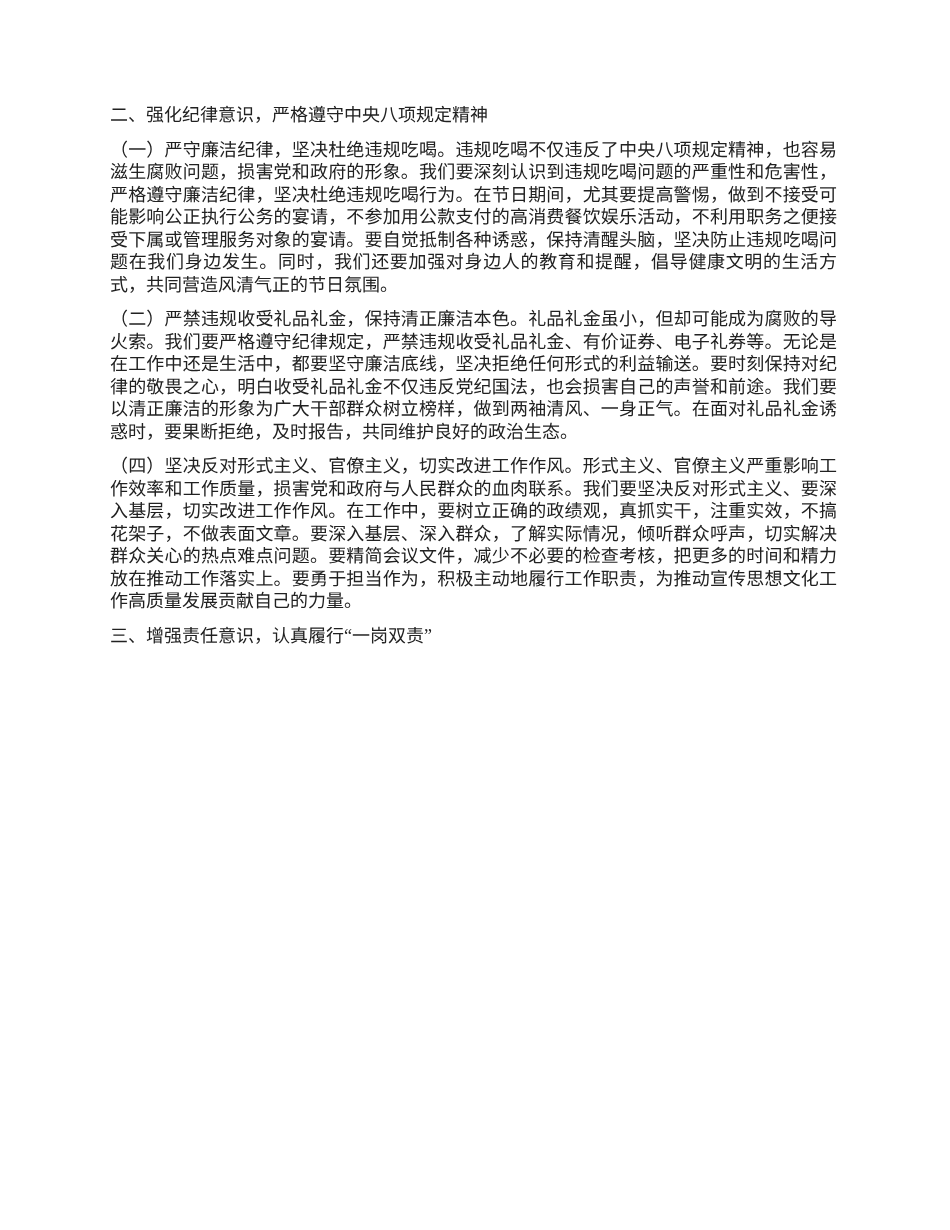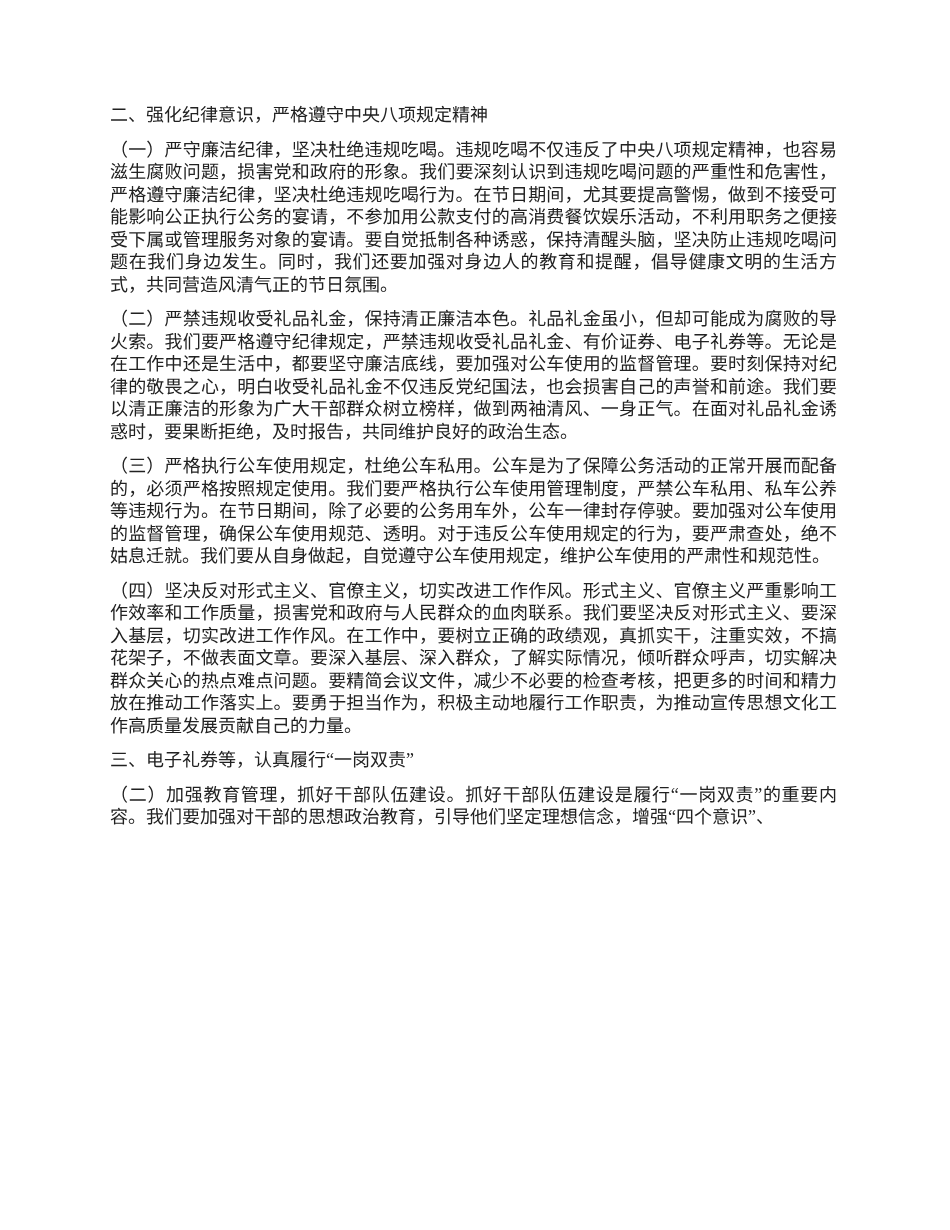--- a/index.html
+++ b/index.html
@@ -41,26 +41,24 @@
 </head>
 <body>
 
 <div class="page">
   <div class="doc">
 
     <p class="section-heading">二、强化纪律意识，严格遵守中央八项规定精神</p>
 
     <p class="para">（一）严守廉洁纪律，坚决杜绝违规吃喝。违规吃喝不仅违反了中央八项规定精神，也容易滋生腐败问题，损害党和政府的形象。我们要深刻认识到违规吃喝问题的严重性和危害性，严格遵守廉洁纪律，坚决杜绝违规吃喝行为。在节日期间，尤其要提高警惕，做到不接受可能影响公正执行公务的宴请，不参加用公款支付的高消费餐饮娱乐活动，不利用职务之便接受下属或管理服务对象的宴请。要自觉抵制各种诱惑，保持清醒头脑，坚决防止违规吃喝问题在我们身边发生。同时，我们还要加强对身边人的教育和提醒，倡导健康文明的生活方式，共同营造风清气正的节日氛围。</p>
 
-    <p class="para">（二）严禁违规收受礼品礼金，保持清正廉洁本色。礼品礼金虽小，但却可能成为腐败的导火索。我们要严格遵守纪律规定，严禁违规收受礼品礼金、有价证券、电子礼券等。无论是在工作中还是生活中，都要坚守廉洁底线，要加强对公车使用的监督管理。要时刻保持对纪律的敬畏之心，明白收受礼品礼金不仅违反党纪国法，也会损害自己的声誉和前途。我们要以清正廉洁的形象为广大干部群众树立榜样，做到两袖清风、一身正气。在面对礼品礼金诱惑时，要果断拒绝，及时报告，共同维护良好的政治生态。</p>
+    <p class="para">（二）严禁违规收受礼品礼金，保持清正廉洁本色。礼品礼金虽小，但却可能成为腐败的导火索。我们要严格遵守纪律规定，严禁违规收受礼品礼金、有价证券、电子礼券等。无论是在工作中还是生活中，都要坚守廉洁底线，坚决拒绝任何形式的利益输送。要时刻保持对纪律的敬畏之心，明白收受礼品礼金不仅违反党纪国法，也会损害自己的声誉和前途。我们要以清正廉洁的形象为广大干部群众树立榜样，做到两袖清风、一身正气。在面对礼品礼金诱惑时，要果断拒绝，及时报告，共同维护良好的政治生态。</p>
 
-    <p class="para">（三）严格执行公车使用规定，杜绝公车私用。公车是为了保障公务活动的正常开展而配备的，必须严格按照规定使用。我们要严格执行公车使用管理制度，严禁公车私用、私车公养等违规行为。在节日期间，除了必要的公务用车外，公车一律封存停驶。要加强对公车使用的监督管理，确保公车使用规范、透明。对于违反公车使用规定的行为，要严肃查处，绝不姑息迁就。我们要从自身做起，自觉遵守公车使用规定，维护公车使用的严肃性和规范性。</p>
 
     <p class="para">（四）坚决反对形式主义、官僚主义，切实改进工作作风。形式主义、官僚主义严重影响工作效率和工作质量，损害党和政府与人民群众的血肉联系。我们要坚决反对形式主义、要深入基层，切实改进工作作风。在工作中，要树立正确的政绩观，真抓实干，注重实效，不搞花架子，不做表面文章。要深入基层、深入群众，了解实际情况，倾听群众呼声，切实解决群众关心的热点难点问题。要精简会议文件，减少不必要的检查考核，把更多的时间和精力放在推动工作落实上。要勇于担当作为，积极主动地履行工作职责，为推动宣传思想文化工作高质量发展贡献自己的力量。</p>
 
 
-    <p class="section-heading">三、电子礼券等，认真履行“一岗双责”</p>
+    <p class="section-heading">三、增强责任意识，认真履行“一岗双责”</p>
 
 
-    <p class="para">（二）加强教育管理，抓好干部队伍建设。抓好干部队伍建设是履行“一岗双责”的重要内容。我们要加强对干部的思想政治教育，引导他们坚定理想信念，增强“四个意识”、</p>
 
   </div>
 </div>
 
 </body></html>

